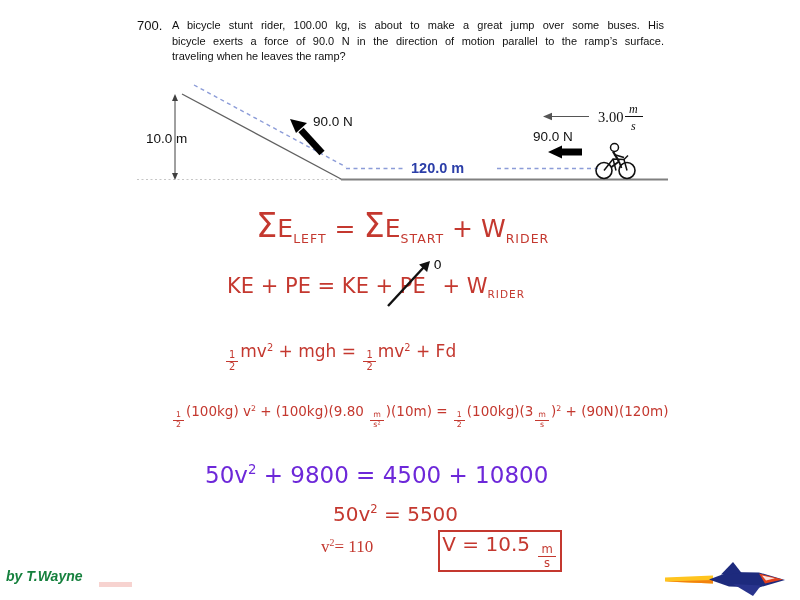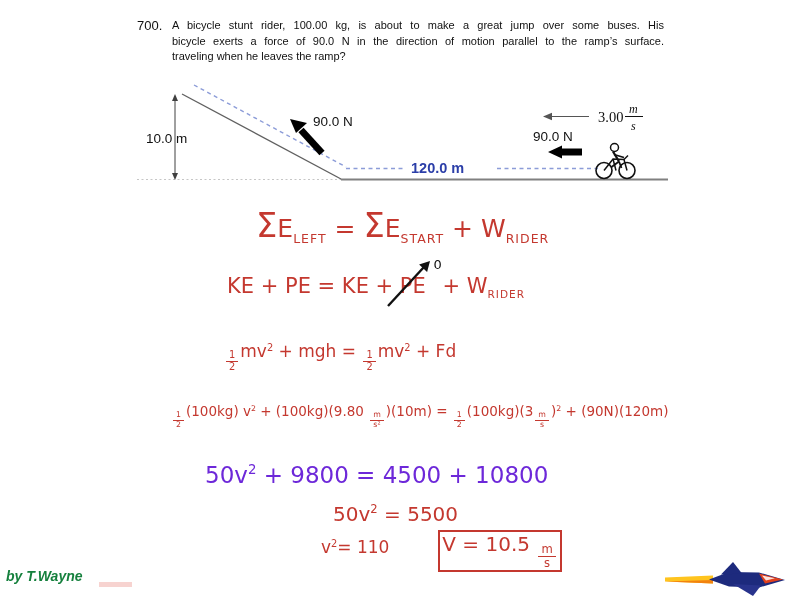--- a/index.html
+++ b/index.html
@@ -116,21 +116,21 @@
 
   <div class="eq" style="left: 220px; top: 206px; font-size: 25px; color: rgb(196, 56, 47); margin-left: 36px;"><span class="tk-sig">Σ</span><span class="tk-txt">E</span><span class="tk-sub">LEFT</span><span class="tk-txt"> = </span><span class="tk-sig">Σ</span><span class="tk-txt">E</span><span class="tk-sub">START</span><span class="tk-txt"> + W</span><span class="tk-sub">RIDER</span></div>
   <div class="eq" style="left: 227px; top: 274px; font-size: 21px; color: rgb(196, 56, 47);"><span class="tk-txt">KE + PE = KE + </span><span class="cancel-wrap"><span>PE</span><svg class="cancel-arrow" viewBox="0 0 56 54">
           <line x1="4" y1="50" x2="40" y2="11" stroke="#111" stroke-width="2.4"></line>
           <polygon points="46,5 43.1,16.1 35.1,8.5" fill="#111"></polygon>
         </svg><span class="cancel-zero">0</span></span><span class="tk-txt"> + W</span><span class="tk-sub">RIDER</span></div>
   <div class="eq" style="left: 224px; top: 341px; font-size: 17px; color: rgb(196, 56, 47);"><span class="frac"><span class="fnum">1</span><span class="fden">2</span></span><span class="tk-txt">mv</span><span class="tk-sup">2</span><span class="tk-txt"> + mgh = </span><span class="frac"><span class="fnum">1</span><span class="fden">2</span></span><span class="tk-txt">mv</span><span class="tk-sup">2</span><span class="tk-txt"> + Fd</span></div>
   <div class="eq" style="left: 171px; top: 403px; font-size: 13.5px; color: rgb(196, 56, 47);"><span class="frac"><span class="fnum">1</span><span class="fden">2</span></span><span class="tk-txt">(100kg) v</span><span class="tk-sup">2</span><span class="tk-txt"> + (100kg)(9.80 </span><span class="frac"><span class="fnum">m</span><span class="fden">s²</span></span><span class="tk-txt">)(10m) = </span><span class="frac"><span class="fnum">1</span><span class="fden">2</span></span><span class="tk-txt">(100kg)(3</span><span class="frac"><span class="fnum">m</span><span class="fden">s</span></span><span class="tk-txt">)</span><span class="tk-sup">2</span><span class="tk-txt"> + (90N)(120m)</span></div>
   <div class="eq" style="left: 205px; top: 462px; font-size: 23px; color: #6d28d9;"><span class="tk-txt">50v</span><span class="tk-sup">2</span><span class="tk-txt"> + 9800 = 4500 + 10800</span></div>
   <div class="eq" style="left: 297px; top: 502px; font-size: 20px; color: rgb(196, 56, 47); margin-left: 36px;"><span class="tk-txt">50v</span><span class="tk-sup">2</span><span class="tk-txt"> = 5500</span></div>
-  <div class="eq" style="left: 321px; top: 537px; font-size: 17px; color: rgb(196, 56, 47);"><span class="tk-txt">v</span><span class="tk-sup">2</span><span class="tk-txt">= 110</span></div>
+  <div class="eq" style="left: 321px; top: 537px; font-size: 17px; color: rgb(196, 56, 47); font-family: Liberation Serif, serif;"><span class="tk-txt">v</span><span class="tk-sup">2</span><span class="tk-txt">= 110</span></div>
 
   <div class="answer-box" style="border-color: rgb(196, 56, 47);">
     <div class="eq" style="color: rgb(196, 56, 47);"><span class="tk-txt">V = 10.5 </span><span class="frac"><span class="fnum">m</span><span class="fden">s</span></span></div>
   </div>
 
   <div class="credit">by T.Wayne</div>
   <div class="pink-strip"></div>
 
   <svg class="jet" width="132" height="40" viewBox="0 0 132 40">
     <polygon points="2,17.5 50,15.5 50,23.5 2,21.5" fill="#ffc41e"></polygon>

